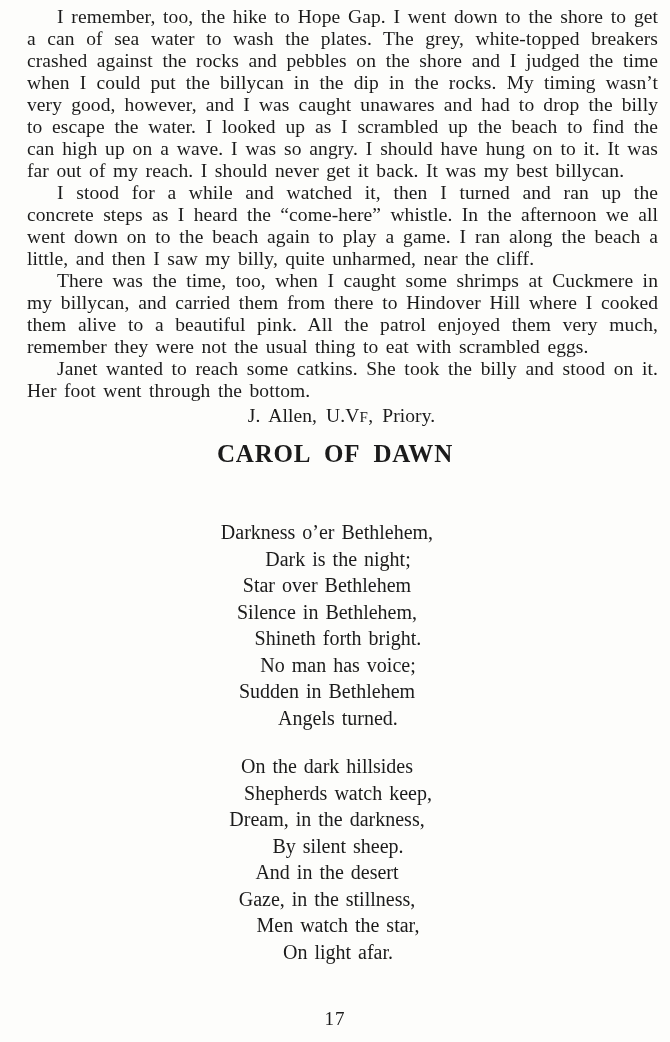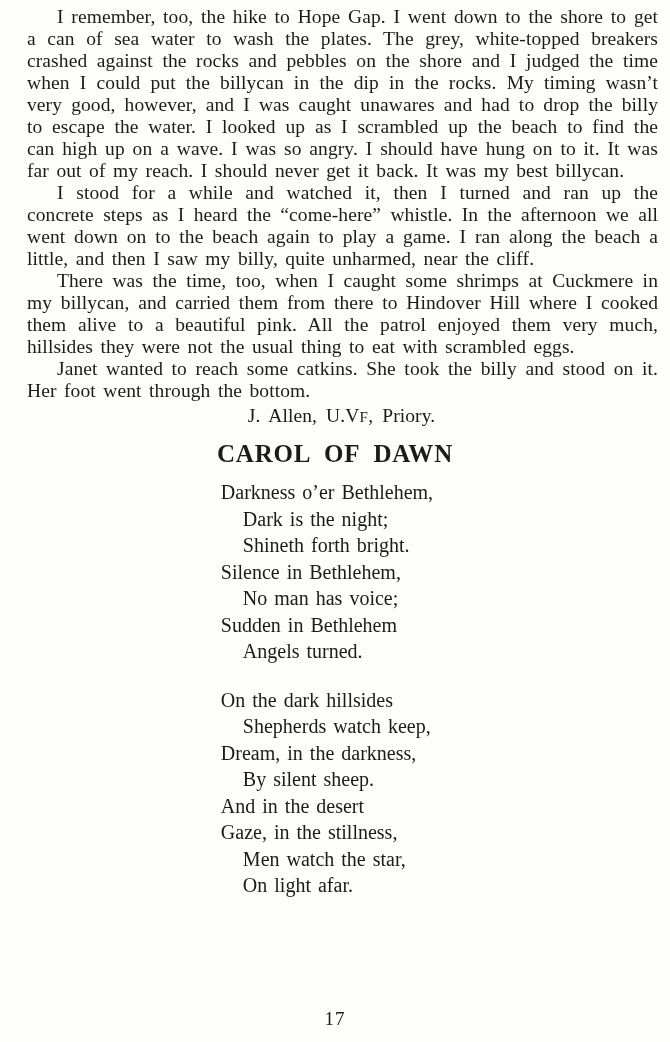--- a/index.html
+++ b/index.html
@@ -51,25 +51,26 @@
     letter-spacing: 0.8px;
     word-spacing: 7px;
     line-height: 24px;
   }
   .poem-wrap {
     text-align: center;
     margin-top: 13px;
   }
   .poem {
     display: inline-block;
-    text-align: left;
+    text-align: center;
     font-size: 20px;
     line-height: 26.5px;
     word-spacing: 2px;
     transform: translateX(-8px);
+    margin-top: 40px;
   }
   .stanza + .stanza {
     margin-top: 22px;
   }
   .poem-line.indent {
     padding-left: 22px;
   }
   .page-number {
     position: absolute;
     left: 0;
@@ -82,34 +83,35 @@
   }
 </style>
 </head>
 <body>
 
 <div class="page">
 
   <div class="prose">
     <p>I remember, too, the hike to Hope Gap.  I went down to the shore to get a can of sea water to wash the plates.  The grey, white-topped breakers crashed against the rocks and pebbles on the shore and I judged the time when I could put the billycan in the dip in the rocks.  My timing wasn’t very good, however, and I was caught unawares and had to drop the billy to escape the water.  I looked up as I scrambled up the beach to find the can high up on a wave.  I was so angry.  I should have hung on to it.  It was far out of my reach.  I should never get it back.  It was my best billycan.</p>
     <p>I stood for a while and watched it, then I turned and ran up the concrete steps as I heard the “come-here” whistle.  In the afternoon we all went down on to the beach again to play a game.  I ran along the beach a little, and then I saw my billy, quite unharmed, near the cliff.</p>
-    <p>There was the time, too, when I caught some shrimps at Cuckmere in my billycan, and carried them from there to Hindover Hill where I cooked them alive to a beautiful pink.  All the patrol enjoyed them very much, hillsides they were not the usual thing to eat with scrambled eggs.</p>
+    <p>There was the time, too, when I caught some shrimps at Cuckmere in my billycan, and carried them from there to Hindover Hill where I cooked them alive to a beautiful pink.  All the patrol enjoyed them very much, remember they were not the usual thing to eat with scrambled eggs.</p>
     <p>Janet wanted to reach some catkins.  She took the billy and stood on it.  Her foot went through the bottom.</p>
     <p class="signature"><span>J. Allen, U.V</span><span class="smallcap">F</span><span>, Priory.</span></p>
   </div>
 
   <h2 class="poem-title">CAROL OF DAWN</h2>
 
   <div class="poem-wrap">
     <div class="poem">
       <div class="stanza">
         <div class="poem-line">Darkness o’er Bethlehem,</div>
         <div class="poem-line indent">Dark is the night;</div>
+        <div class="poem-line">Star over Bethlehem</div>
+        <div class="poem-line">Silence in Bethlehem,</div>
         <div class="poem-line indent">Shineth forth bright.</div>
-        <div class="poem-line">Silence in Bethlehem,</div>
         <div class="poem-line indent">No man has voice;</div>
         <div class="poem-line">Sudden in Bethlehem</div>
         <div class="poem-line indent">Angels turned.</div>
       </div>
       <div class="stanza">
         <div class="poem-line">On the dark hillsides</div>
         <div class="poem-line indent">Shepherds watch keep,</div>
         <div class="poem-line">Dream, in the darkness,</div>
         <div class="poem-line indent">By silent sheep.</div>
         <div class="poem-line">And in the desert</div>

